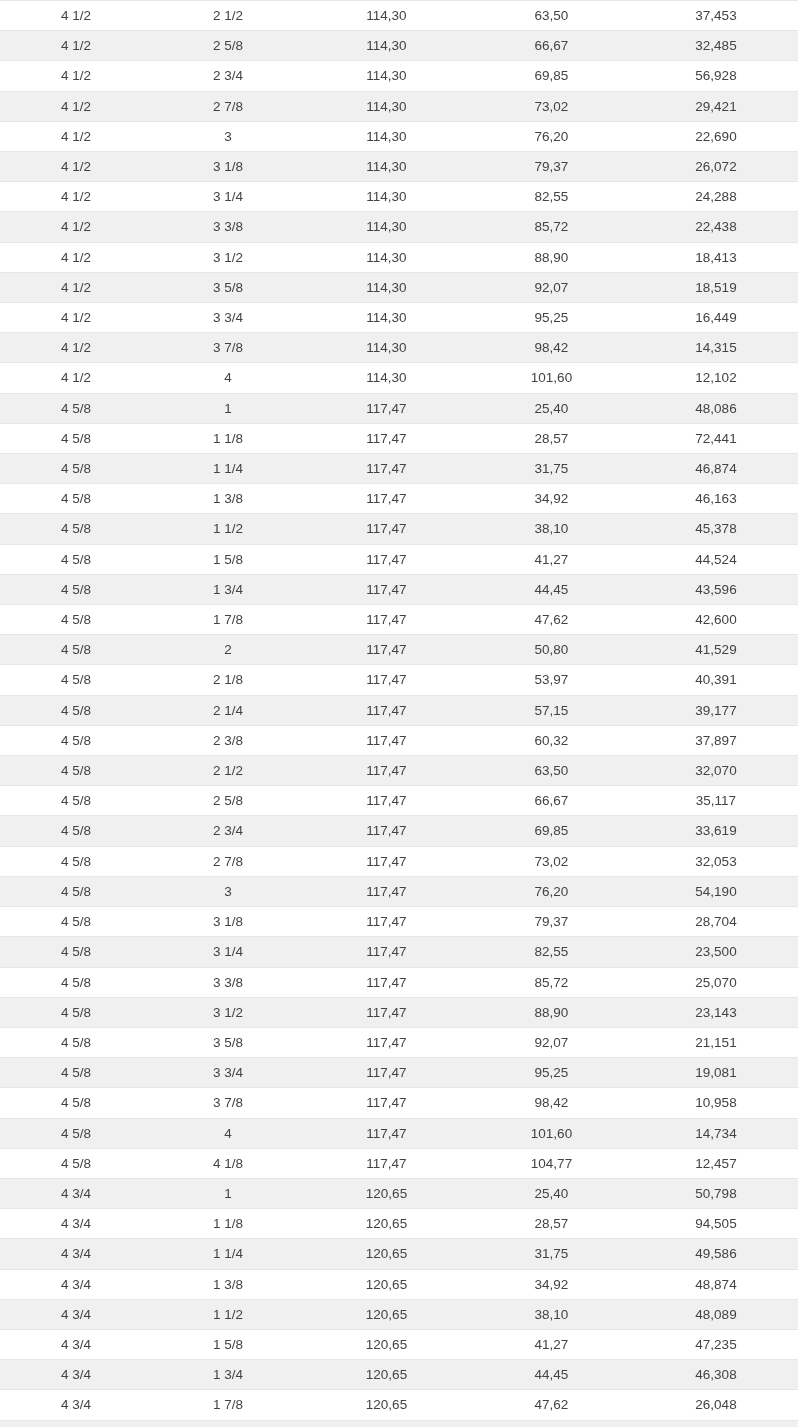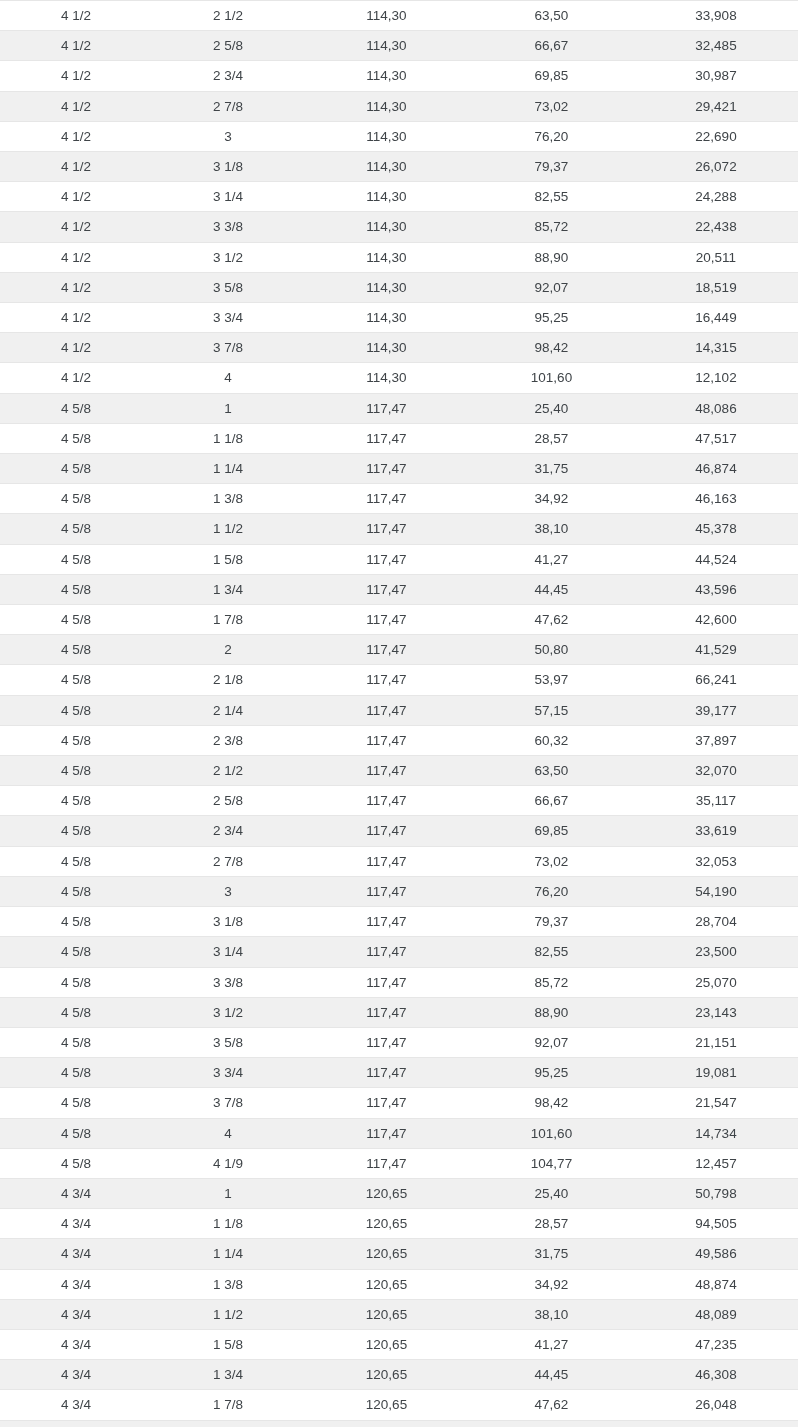--- a/index.html
+++ b/index.html
@@ -57,35 +57,35 @@
       <col class="c2">
       <col class="c3">
       <col class="c4">
     </colgroup>
     <tbody id="table-body">
         <tr class="odd">
           <td>4 1/2</td>
           <td>2 1/2</td>
           <td>114,30</td>
           <td>63,50</td>
-          <td>33,908</td>
+          <td>37,453</td>
         </tr>
         <tr class="even">
           <td>4 1/2</td>
           <td>2 5/8</td>
           <td>114,30</td>
           <td>66,67</td>
           <td>32,485</td>
         </tr>
         <tr class="odd">
           <td>4 1/2</td>
           <td>2 3/4</td>
           <td>114,30</td>
           <td>69,85</td>
-          <td>30,987</td>
+          <td>56,928</td>
         </tr>
         <tr class="even">
           <td>4 1/2</td>
           <td>2 7/8</td>
           <td>114,30</td>
           <td>73,02</td>
           <td>29,421</td>
         </tr>
         <tr class="odd">
           <td>4 1/2</td>
@@ -113,21 +113,21 @@
           <td>3 3/8</td>
           <td>114,30</td>
           <td>85,72</td>
           <td>22,438</td>
         </tr>
         <tr class="odd">
           <td>4 1/2</td>
           <td>3 1/2</td>
           <td>114,30</td>
           <td>88,90</td>
-          <td>20,511</td>
+          <td>18,413</td>
         </tr>
         <tr class="even">
           <td>4 1/2</td>
           <td>3 5/8</td>
           <td>114,30</td>
           <td>92,07</td>
           <td>18,519</td>
         </tr>
         <tr class="odd">
           <td>4 1/2</td>
@@ -155,21 +155,21 @@
           <td>1</td>
           <td>117,47</td>
           <td>25,40</td>
           <td>48,086</td>
         </tr>
         <tr class="odd">
           <td>4 5/8</td>
           <td>1 1/8</td>
           <td>117,47</td>
           <td>28,57</td>
-          <td>47,517</td>
+          <td>72,441</td>
         </tr>
         <tr class="even">
           <td>4 5/8</td>
           <td>1 1/4</td>
           <td>117,47</td>
           <td>31,75</td>
           <td>46,874</td>
         </tr>
         <tr class="odd">
           <td>4 5/8</td>
@@ -211,21 +211,21 @@
           <td>2</td>
           <td>117,47</td>
           <td>50,80</td>
           <td>41,529</td>
         </tr>
         <tr class="odd">
           <td>4 5/8</td>
           <td>2 1/8</td>
           <td>117,47</td>
           <td>53,97</td>
-          <td>66,241</td>
+          <td>40,391</td>
         </tr>
         <tr class="even">
           <td>4 5/8</td>
           <td>2 1/4</td>
           <td>117,47</td>
           <td>57,15</td>
           <td>39,177</td>
         </tr>
         <tr class="odd">
           <td>4 5/8</td>
@@ -309,32 +309,32 @@
           <td>3 3/4</td>
           <td>117,47</td>
           <td>95,25</td>
           <td>19,081</td>
         </tr>
         <tr class="odd">
           <td>4 5/8</td>
           <td>3 7/8</td>
           <td>117,47</td>
           <td>98,42</td>
-          <td>21,547</td>
+          <td>10,958</td>
         </tr>
         <tr class="even">
           <td>4 5/8</td>
           <td>4</td>
           <td>117,47</td>
           <td>101,60</td>
           <td>14,734</td>
         </tr>
         <tr class="odd">
           <td>4 5/8</td>
-          <td>4 1/9</td>
+          <td>4 1/8</td>
           <td>117,47</td>
           <td>104,77</td>
           <td>12,457</td>
         </tr>
         <tr class="even">
           <td>4 3/4</td>
           <td>1</td>
           <td>120,65</td>
           <td>25,40</td>
           <td>50,798</td>

